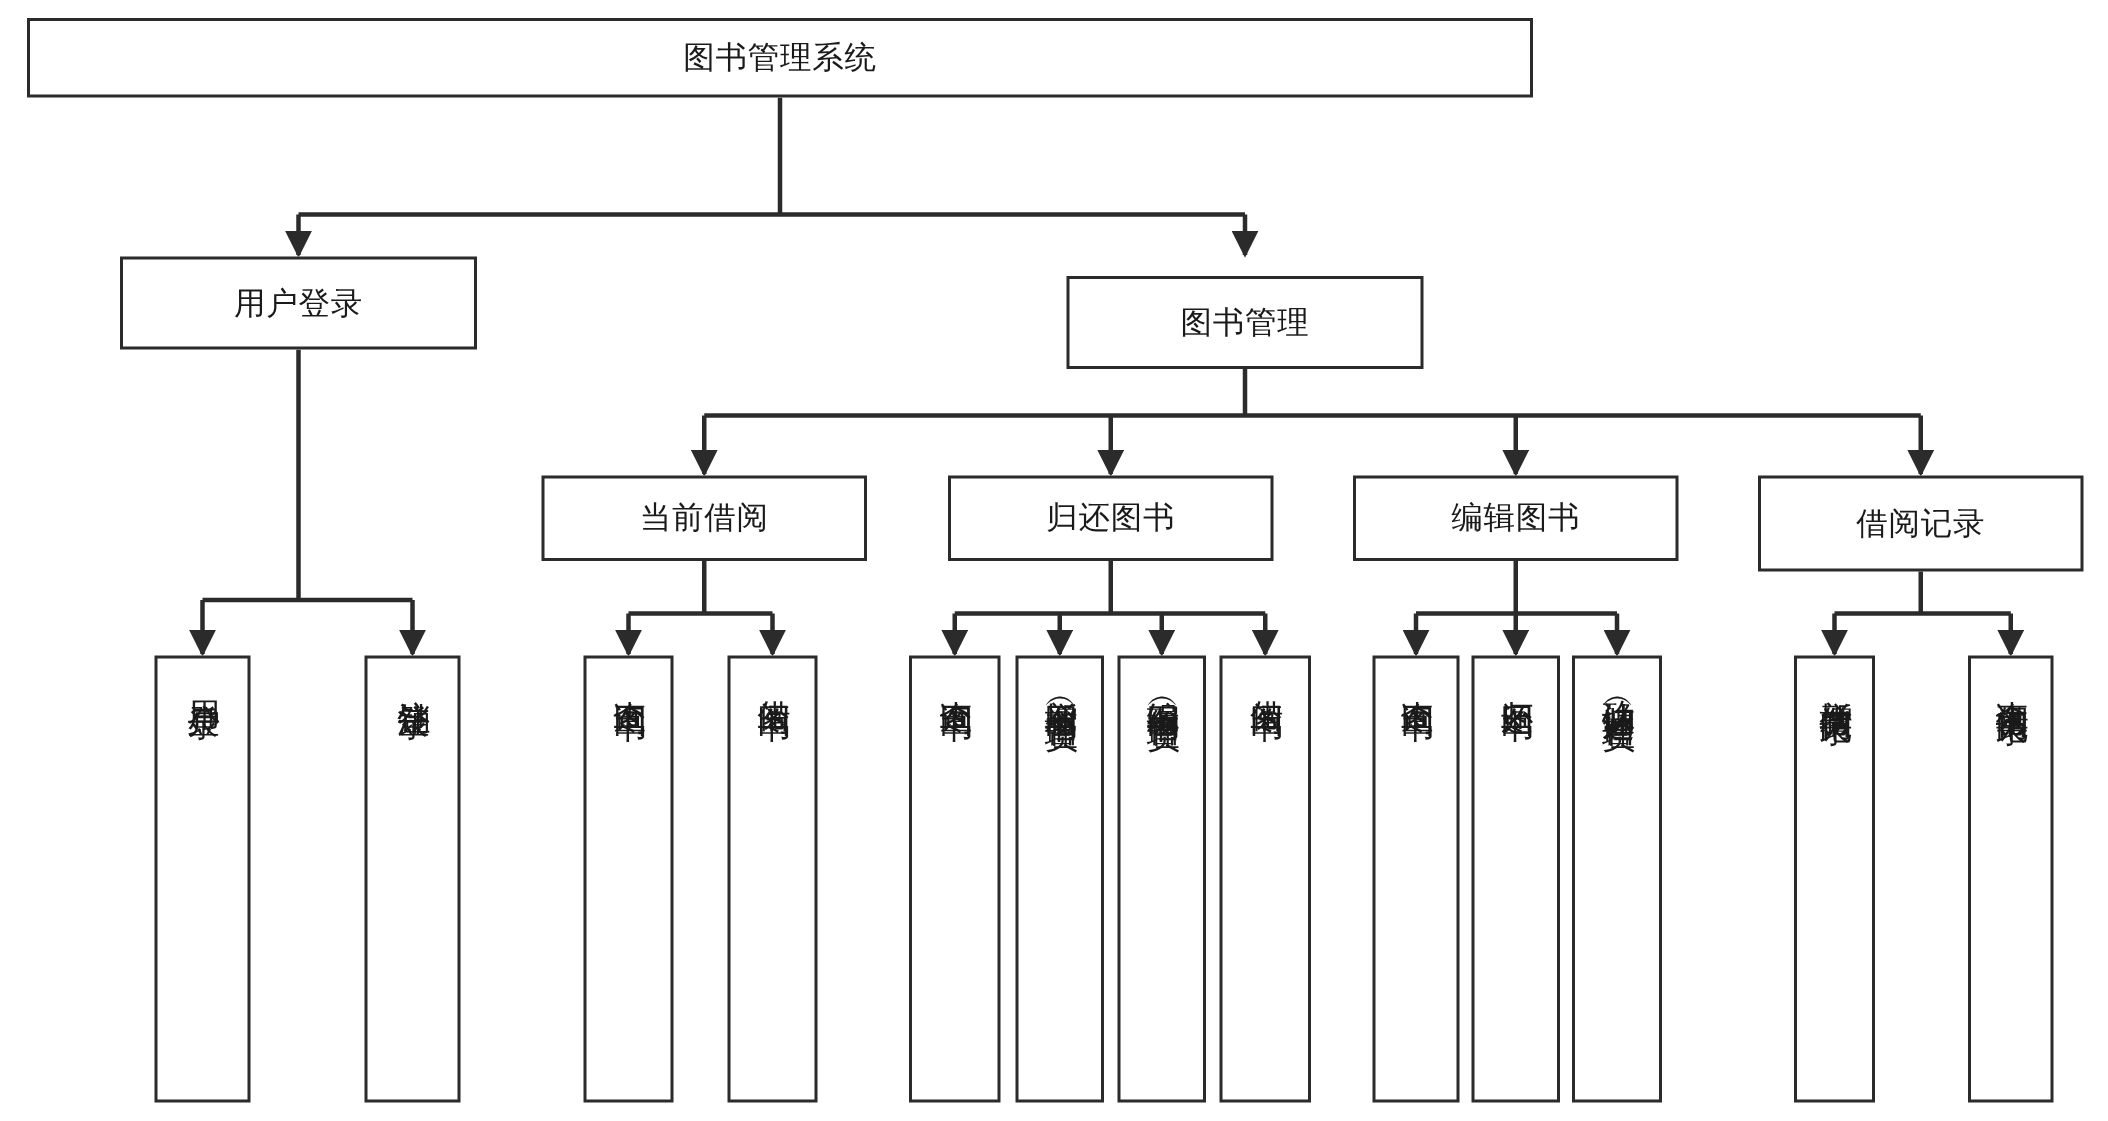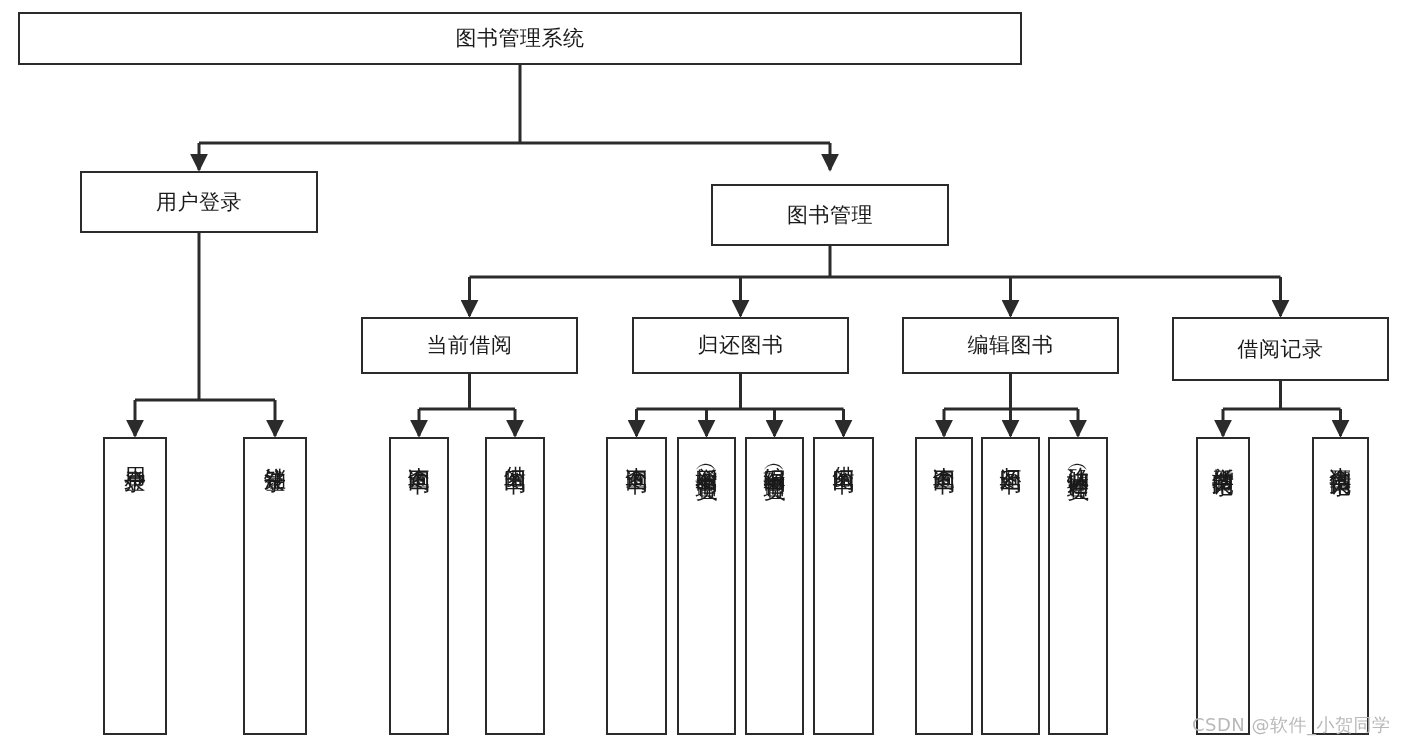--- a/index.html
+++ b/index.html
@@ -168,15 +168,14 @@
         <span class="node-label">确认归还（管理员）</span>
       </div>
       <div class="node v-node" style="left: 1196px; top: 437px; width: 54px; height: 298px;">
         <span class="node-label">新增借阅记录</span>
       </div>
       <div class="node v-node" style="left: 1312px; top: 437px; width: 57px; height: 298px;">
         <span class="node-label">查询借阅记录</span>
       </div>
     </div>
 
-  <div class="watermark" style="left: 1192px; top: 713px;">CSDN @软件_小贺同学</div>
 
 </div>
 
 </body></html>

